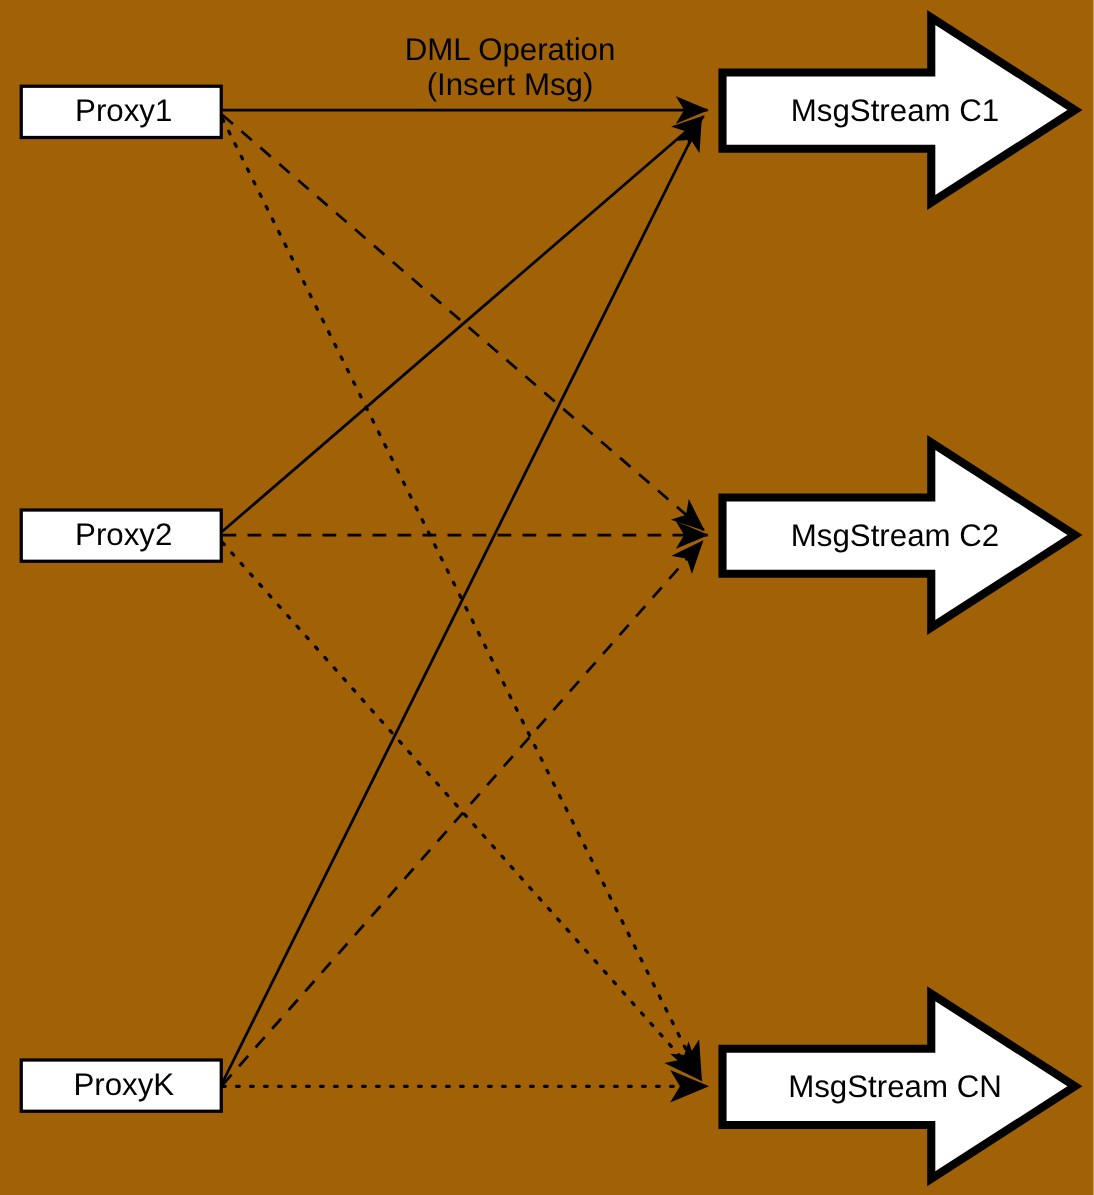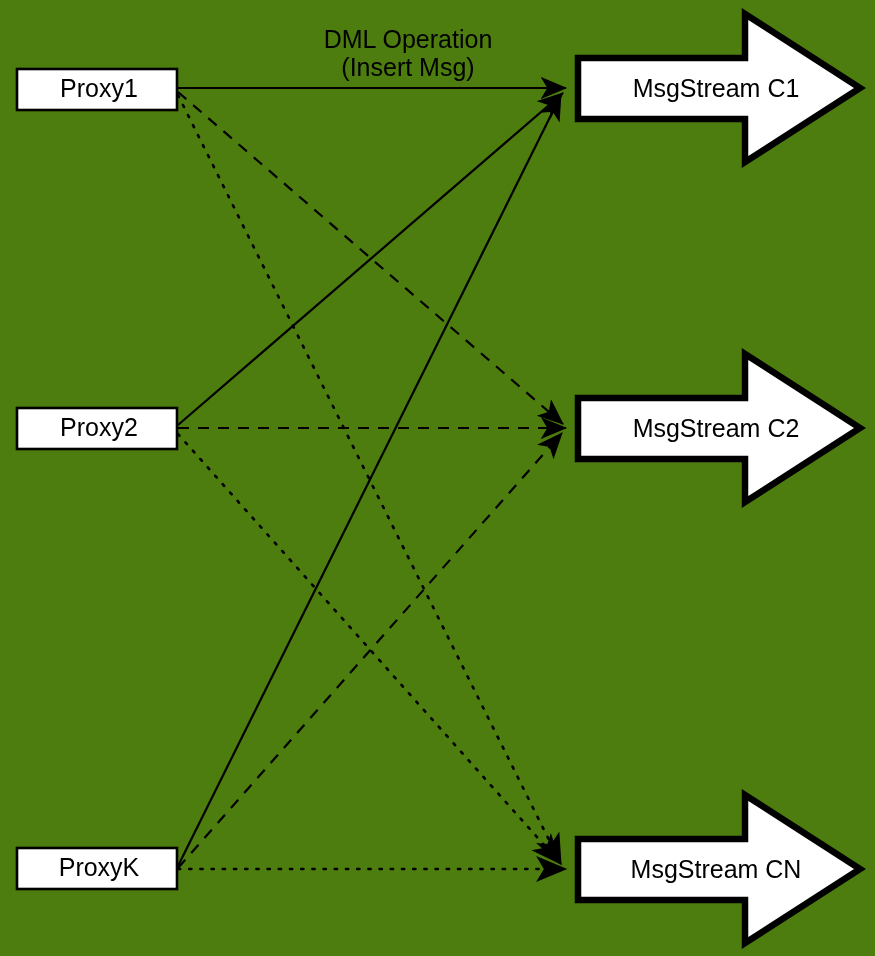--- a/index.html
+++ b/index.html
@@ -11,21 +11,21 @@
   body {
     font-family: "Liberation Sans", sans-serif;
     width: 875px;
     height: 956px;
     overflow: hidden;
   }
   #diagram-root {
     position: relative;
     width: 875px;
     height: 956px;
-    background: #4d7c0f;
+    background: #a16207;
   }
   #diagram-svg {
     position: absolute;
     top: 0;
     left: 0;
     width: 875px;
     height: 956px;
     display: block;
   }
   .proxy-box-rect {

